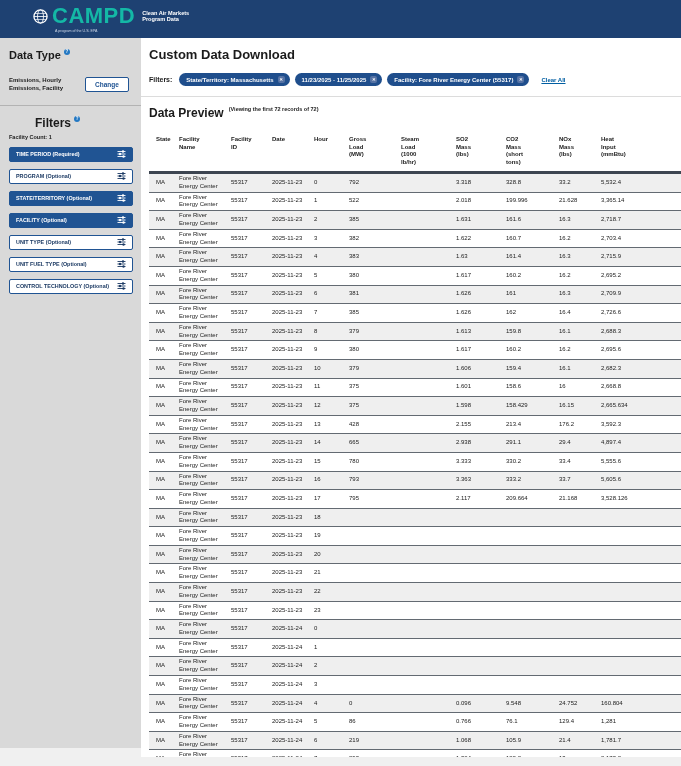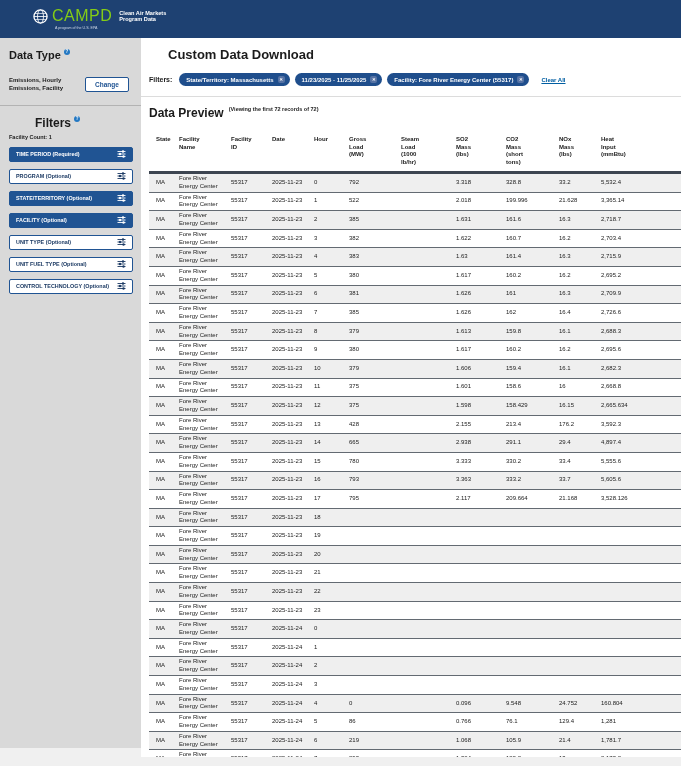--- a/index.html
+++ b/index.html
@@ -4,21 +4,21 @@
 <style>
   * { margin:0; padding:0; box-sizing:border-box; }
   html,body { width:681px; height:766px; overflow:hidden; }
   body { font-family:"Liberation Sans", sans-serif; background:#f0f0f0; color:#1b1b1b; position:relative; }
 
   
   .topbar { height:38px; background:#1e4172; display:flex; align-items:center; padding-left:33px; }
   .logo-block { display:flex; flex-direction:column; }
   .logo-row { display:flex; align-items:center; gap:4px; }
   .logo-icon { width:15px; height:15px; }
-  .logo-name { color:#84cc16; font-size:16px; font-weight:normal; letter-spacing:.5px; line-height:1; }
+  .logo-name { color:#14b8a6; font-size:22px; font-weight:bold; letter-spacing:.5px; line-height:1; }
   .logo-sub { color:#fff; font-size:5.6px; font-weight:bold; line-height:1.15; margin-left:3px; white-space:pre-line; }
   .logo-tag { color:#cfd8e8; font-size:3.6px; margin-top:1.5px; margin-left:22px; }
 
   
   .content { display:flex; align-items:flex-start; }
   .sidebar { width:141px; min-width:141px; background:#d9d9d9; height:710px; padding:11px 8px 0 9px; }
   .main { flex:1; background:#fff; height:719px; padding:9px 0 0 8px; overflow:hidden; }
 
   
   .side-h1 { font-size:11px; font-weight:bold; display:flex; align-items:flex-start; gap:3px; }
@@ -27,21 +27,21 @@
   .datatype-value { font-size:6px; font-weight:bold; width:76px; line-height:1.4; }
   .change-btn { background:#fff; border:1.5px solid #205493; color:#205493; font-size:6.5px; font-weight:bold; padding:3px 9px; border-radius:2px; cursor:pointer; }
   .side-divider { border:none; border-top:1px solid #b3b3b3; margin:12px -8px 10px -9px; }
   .side-h1.filters { font-size:12px;padding-left:26px; }
   .fac-count { font-size:5.5px; font-weight:bold; margin-top:4px; }
   .fbtn { height:15px; margin-top:7px; display:flex; align-items:center; justify-content:space-between; padding:0 6px; font-size:5.4px; font-weight:bold; border-radius:2px; background:#fff; border:1.5px solid #205493; color:#1c3a63; cursor:pointer; }
   .fbtn.filled { background:#205493; border-color:#205493; color:#fff; }
   .sliders-icon { width:9px; height:8px; flex:none; }
 
   
-  .page-title { font-size:13px; font-weight:bold; margin-bottom:11px;margin-left:19px; }
+  .page-title { font-size:13px; font-weight:bold; margin-bottom:11px; }
   .filters-row { display:flex; align-items:center; gap:5px; }
   .filters-label { font-size:7px; font-weight:bold; margin-right:2px; }
   .chip { display:flex; align-items:center; gap:4px; background:#1f4e8c; color:#fff; border-radius:8px; padding:3px 5px 3px 7px; font-size:6px; font-weight:bold; cursor:pointer; }
   .chip-x { width:7px; height:7px; background:#5572a4; border-radius:2px; color:#fff; font-size:4.5px; line-height:7px; text-align:center; font-weight:bold; }
   .clear-all { color:#005ea2; font-size:6px; font-weight:bold; text-decoration:underline; margin-left:7px; cursor:pointer; }
   .main-divider { border:none; border-top:1px solid #dcdcdc; margin:10px 0 9px -8px; }
   .preview-row { display:flex; align-items:flex-start; gap:5px; }
   .preview-title { font-size:12px; font-weight:bold; }
   .preview-note { font-size:5.5px; font-weight:bold; }
 

